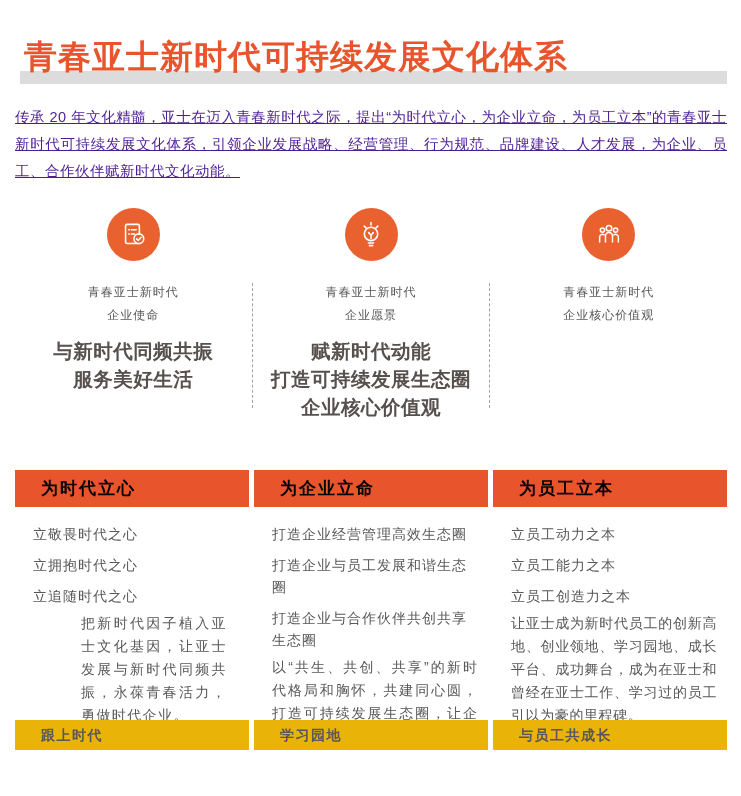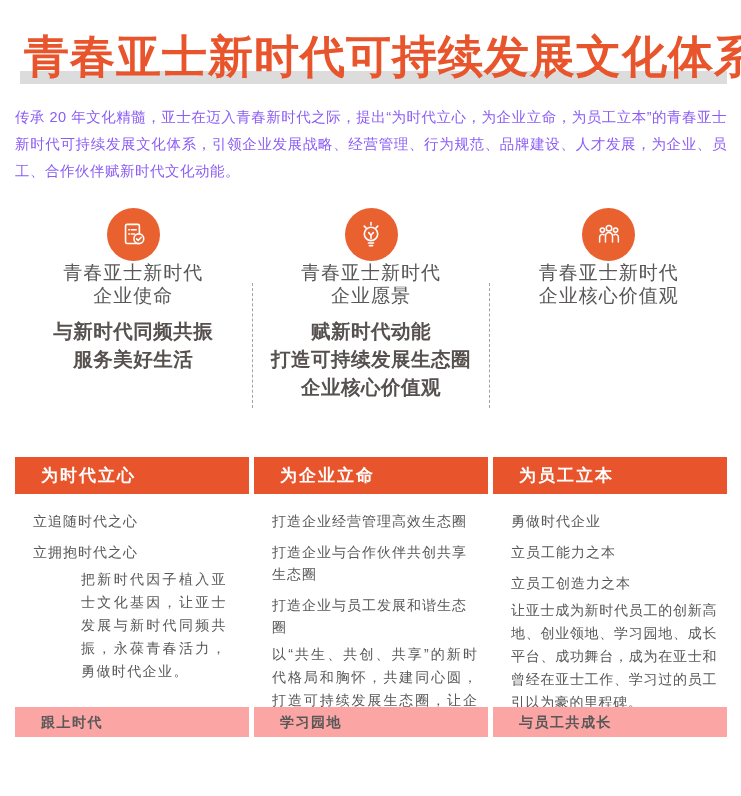--- a/index.html
+++ b/index.html
@@ -5,59 +5,59 @@
   * { margin:0; padding:0; box-sizing:border-box; }
   html,body { width:741px; height:796px; background:#ffffff; overflow:hidden; }
   body { font-family:"Liberation Sans", sans-serif; color:#595757; position:relative; }
 
   
   .header { position:relative; margin-top:30px; height:54px; }
   .header .underbar { position:absolute; left:20px; right:14px; top:41px; height:13px; background:#dcdcdc; }
   .header h1 {
     position:relative; margin-left:24px;
     font-family:"Liberation Serif", serif; font-weight:bold;
-    font-size:45px; line-height:54px; letter-spacing:1px;
+    font-size:33px; line-height:54px; letter-spacing:1px;
     color:#e8542b; white-space:nowrap;
   }
 
   
   .intro {
     margin:20px 14px 0 15px;
     font-size:14.5px; line-height:27px; letter-spacing:0.5px;
-    text-align:justify; color:#8b5cf6;
+    text-align:justify; color:#4c1d95;text-decoration:underline;
   }
 
   
   .pillars { display:flex; margin:23px 14px 0 15px; align-items:flex-start; }
   .pillar { flex:1; display:flex; flex-direction:column; align-items:center; text-align:center; }
   .icon-circle {
     width:53px; height:53px; border-radius:50%;
     background:#ea6130; display:flex; align-items:center; justify-content:center;
   }
   .icon-circle svg { width:34px; height:34px; }
-  .pillar-label { font-size:19px; line-height:23px; letter-spacing:1px; color:#595757; }
+  .pillar-label { margin-top:20px; font-size:12px; line-height:23px; letter-spacing:1px; color:#595757; }
   .pillar-statement { margin-top:10px; font-size:19.5px; font-weight:bold; line-height:28px; letter-spacing:0.5px; color:#56504e;text-align:center; }
   .vsep { width:0; border-left:1px dashed #a3a3a3; height:125px; margin-top:75px; }
 
   
   .grid { display:flex; gap:5px; margin:49px 14px 0 15px; }
   .gcol { flex:1; position:relative; height:280px; }
   .gcol-header {
-    height:37px; background:#e8542b; color:#ffffff;
+    height:37px; background:#e8542b; color:#000000;
     font-weight:bold; font-size:17px; line-height:37px;
     padding-left:26px; letter-spacing:2px;
   }
   .gcol-body { padding:7px 10px 0 18px; }
   .gitem { margin-top:9px; font-size:14px; line-height:22px; letter-spacing:1px; }
   .gpara { margin-top:5px; font-size:14px; line-height:23px; letter-spacing:1px; text-align:justify; }
   .gcol:nth-child(1) .gpara { padding-right:12px; letter-spacing:1.4px;margin-left:48px; }
   .gcol:nth-child(3) .gpara { letter-spacing:0.6px; }
   .gcol-footer {
     position:absolute; left:0; right:0; bottom:0; height:30px;
-    background:#fca5a5; color:#595757; font-weight:bold;
+    background:#eab308; color:#595757; font-weight:bold;
     font-size:14px; line-height:30px; padding-left:26px; letter-spacing:1.5px;
   }
 </style>
 </head>
 <body>
 
 <div class="header">
   <div class="underbar"></div>
   <h1>青春亚士新时代可持续发展文化体系</h1>
 </div>
@@ -132,42 +132,43 @@
     </div>
   </div>
 
 </div>
 
 <div class="grid">
 
   <div class="gcol">
     <div class="gcol-header">为时代立心</div>
     <div class="gcol-body">
+      <div class="gitem">立敬畏时代之心</div>
+      <div class="gitem">立拥抱时代之心</div>
       <div class="gitem">立追随时代之心</div>
-      <div class="gitem">立拥抱时代之心</div>
       <div class="gpara">把新时代因子植入亚士文化基因，让亚士发展与新时代同频共振，永葆青春活力，勇做时代企业。</div>
     </div>
     <div class="gcol-footer">跟上时代</div>
   </div>
 
   <div class="gcol">
     <div class="gcol-header">为企业立命</div>
     <div class="gcol-body">
       <div class="gitem">打造企业经营管理高效生态圈</div>
+      <div class="gitem">打造企业与员工发展和谐生态圈</div>
       <div class="gitem">打造企业与合作伙伴共创共享生态圈</div>
-      <div class="gitem">打造企业与员工发展和谐生态圈</div>
       <div class="gpara">以“共生、共创、共享”的新时代格局和胸怀，共建同心圆，打造可持续发展生态圈，让企业基业长青。</div>
     </div>
     <div class="gcol-footer">学习园地</div>
   </div>
 
   <div class="gcol">
     <div class="gcol-header">为员工立本</div>
     <div class="gcol-body">
-      <div class="gitem">勇做时代企业</div>
+      <div class="gitem">立员工动力之本</div>
       <div class="gitem">立员工能力之本</div>
       <div class="gitem">立员工创造力之本</div>
       <div class="gpara">让亚士成为新时代员工的创新高地、创业领地、学习园地、成长平台、成功舞台，成为在亚士和曾经在亚士工作、学习过的员工引以为豪的里程碑。</div>
     </div>
     <div class="gcol-footer">与员工共成长</div>
   </div>
 
 </div>
 
 </body></html>

